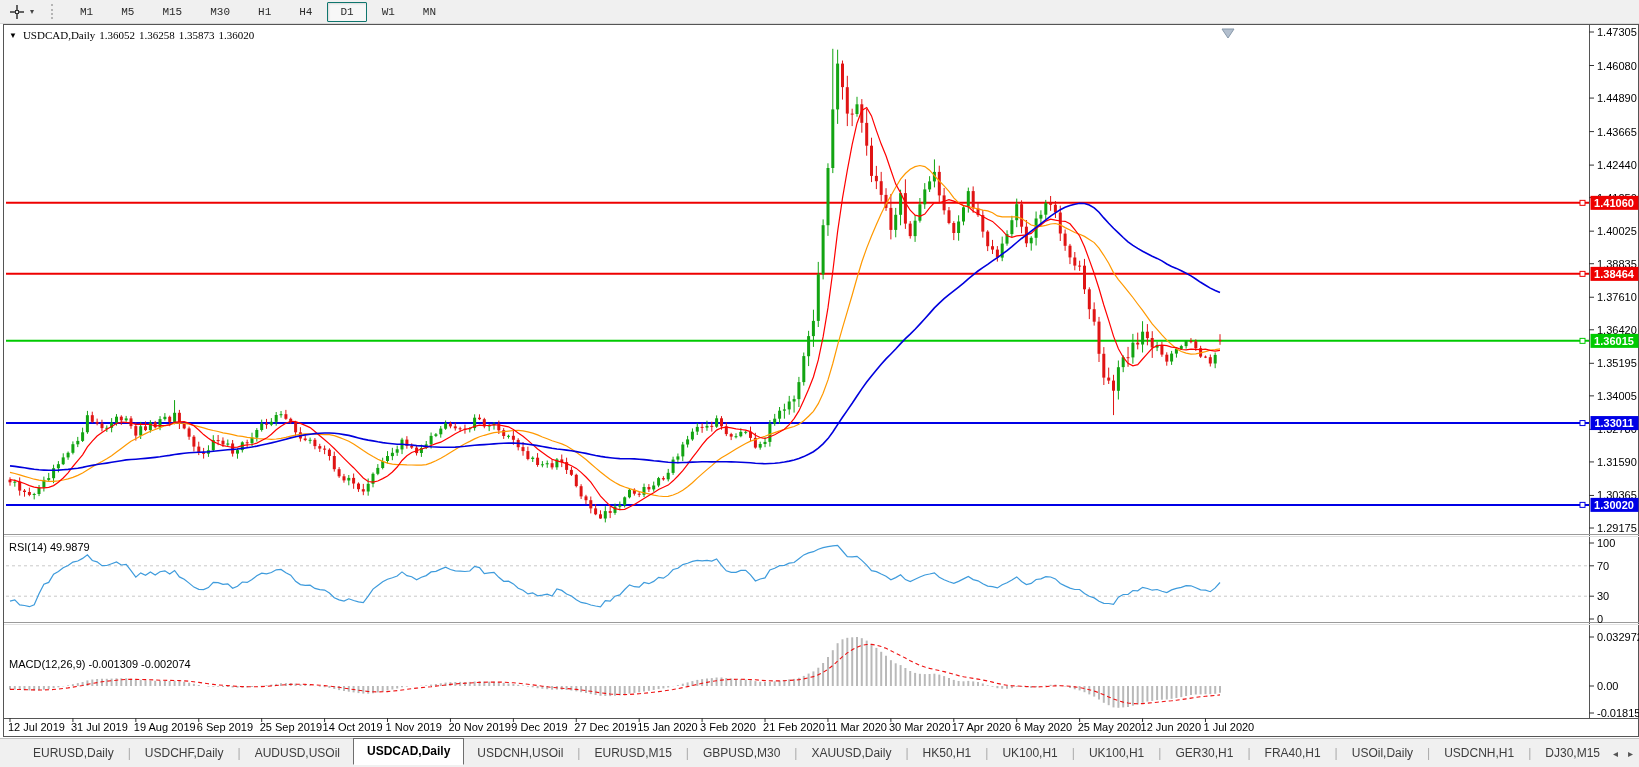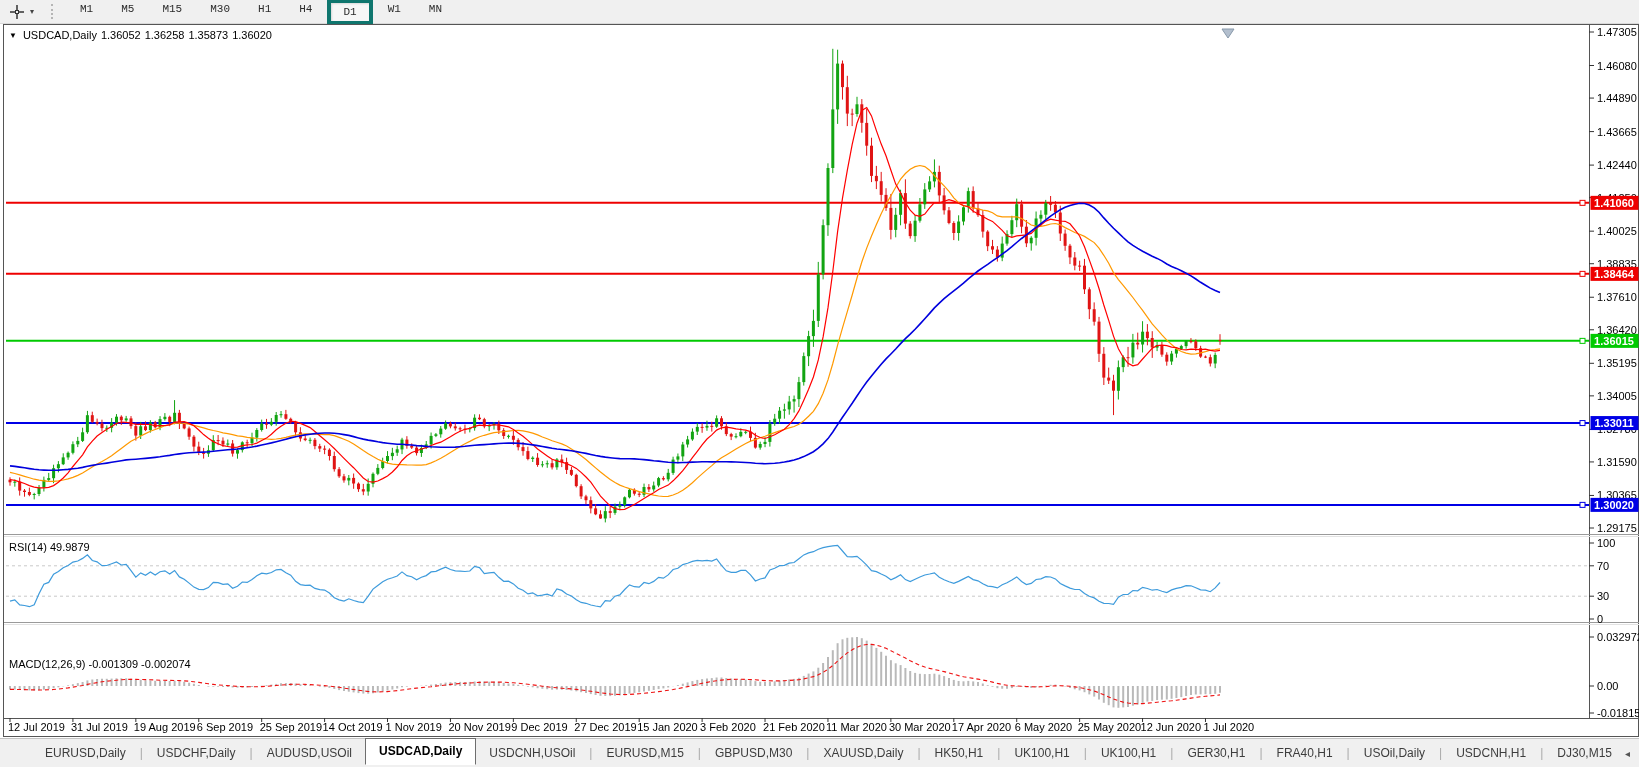--- a/index.html
+++ b/index.html
@@ -14,43 +14,43 @@
     display:flex;align-items:center;
   }
   .tool-btn{display:flex;align-items:center;margin-left:6px;padding:1px 3px;}
   .tool-btn .dd{font-size:8px;color:#444;margin-left:5px;}
   .grip{width:3px;height:15px;border-left:2px dotted #b5b5b5;margin:0 10px 0 14px;}
   .tf-btn{
     font-size:11px;color:#2b2b2b;padding:3px 12px;margin:0 1px;
     border:1px solid transparent;border-radius:1px;font-family:Liberation Mono, monospace;
   }
   .tf-btn.active{
-    background:#f7f7f7;border:4px solid #0f766e;
+    background:#f7f7f7;border:1px solid #0f766e;
     box-shadow:inset 1px 1px 2px rgba(0,0,0,0.12);
     text-align:right;
   }
   
   .chart-window{position:absolute;left:0;top:24px;width:1639px;height:713px;background:#fff;}
   #cv{position:absolute;left:0;top:0;}
   .overlay-label{
     position:absolute;font-size:11px;color:#000;white-space:nowrap;z-index:5;
   }
-  .title-line{left:9px;top:5px;}
+  .title-line{left:9px;top:5px;font-family:Liberation Serif, serif;}
   .title-line .tri{font-size:8px;margin-right:6px;position:relative;top:-1px;}
   .title-line span{margin-right:4px;}
   .rsi-label{left:9px;top:517px;}
   .macd-label{left:9px;top:634px;}
   .axlbl{font:11px "Liberation Sans",sans-serif;fill:#000;}
   .boxlbl{font:bold 11px "Liberation Sans",sans-serif;fill:#fff;}
   
   .tabbar{
     position:absolute;left:0;top:738px;width:1639px;height:29px;
     background:#f0f0f0;border-top:1px solid #c3c3c3;
     display:flex;align-items:center;font-size:12px;color:#3d3d3d;
-    padding-left:32px;box-sizing:border-box;
+    padding-left:20px;box-sizing:border-box;
   }
   .tab{padding:4px 13px;white-space:nowrap;}
   .tab.active{
     background:#ffffff;border:1px solid #6e6e6e;border-bottom:1px solid #ffffff;
     font-weight:bold;color:#000;margin-top:-3px;padding:5px 13px 6px 13px;
   }
   .tab-sep{color:#a9a9a9;padding:0 1px;}
   .tab-nav{margin-left:auto;padding-right:14px;color:#555;font-size:10px;display:flex;gap:10px;}
 </style>
 </head>

